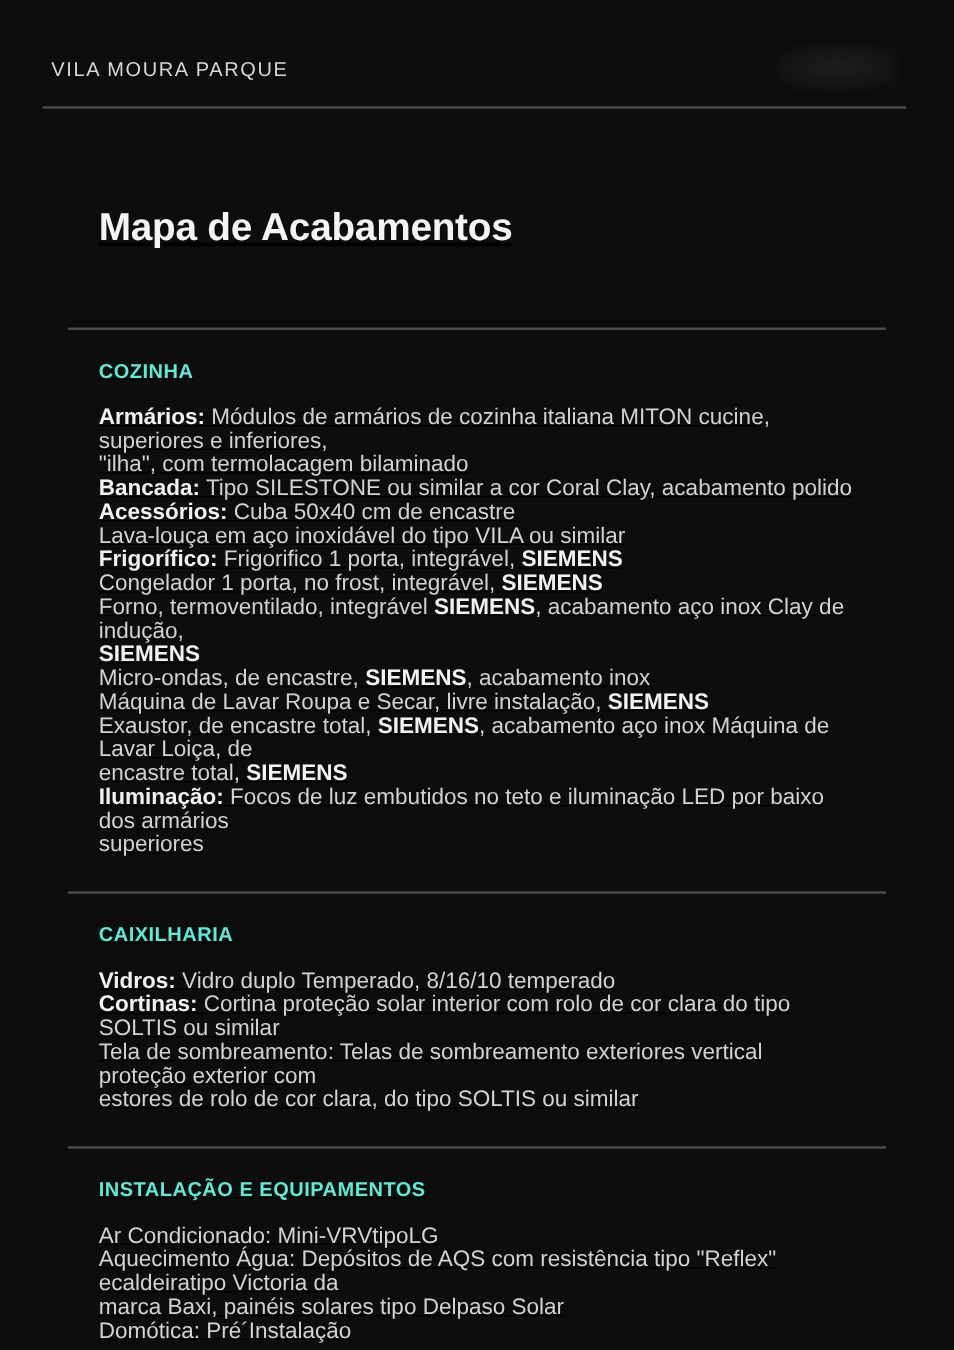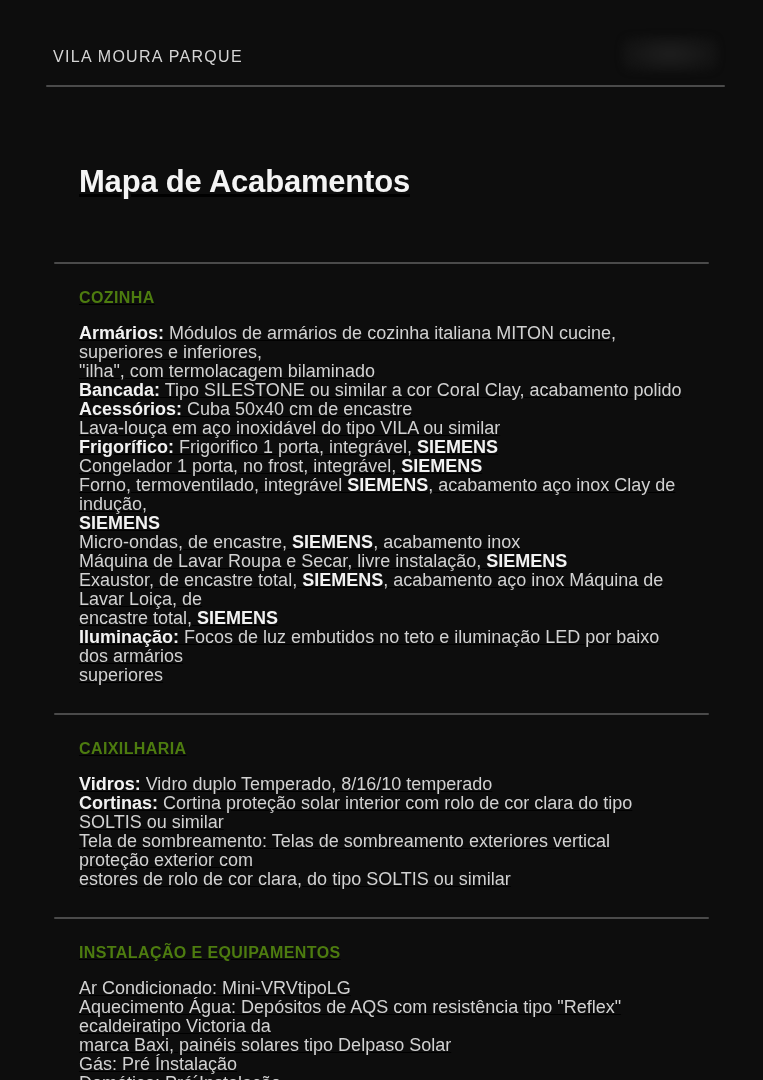--- a/index.html
+++ b/index.html
@@ -11,21 +11,21 @@
     position: relative;
     width: 763px;
     height: 1080px;
     margin: 0 auto;
     background: #0d0d0d;
     font-family: "Liberation Sans", "DejaVu Sans", sans-serif;
     overflow: hidden;
     -webkit-font-smoothing: antialiased;
   }
   .header {
-    padding: 46px 38px 0 46px;
+    padding: 46px 38px 0 34px;
     position: relative;
   }
   .brand {
     margin-left: 7px;
     font-size: 16px;
     line-height: 22px;
     letter-spacing: 1.3px;
     color: #d6d6d6;
     font-weight: 400;
   }
@@ -61,21 +61,21 @@
     height: 2px;
     background: #4a4a4a;
     border-radius: 2px;
   }
   .section-heading {
     margin: 24px 25px 16px 25px;
     font-size: 16px;
     line-height: 20px;
     font-weight: 700;
     letter-spacing: 0.4px;
-    color: #4d7c0f;
+    color: #5eead4;
   }
   .section-body {
     margin: 0 25px 28px 25px;
     font-size: 18px;
     line-height: 19px;
     color: #d2d2d2;
     font-weight: 400;
   }
   .section-body b {
     color: #f2f2f2;
@@ -121,19 +121,18 @@
             <div><b>Cortinas:</b><span> Cortina proteção solar interior com rolo de cor clara do tipo SOLTIS ou similar</span></div>
             <div><span>Tela de sombreamento: Telas de sombreamento exteriores vertical proteção exterior com</span><br><span>estores de rolo de cor clara, do tipo SOLTIS ou similar</span></div>
           </div>
         </section>
         <section>
           <div class="rule"></div>
           <h2 class="section-heading">INSTALAÇÃO E EQUIPAMENTOS</h2>
           <div class="section-body">
             <div><span>Ar Condicionado: Mini-VRVtipoLG</span></div>
             <div><span>Aquecimento Água: Depósitos de AQS com resistência tipo "Reflex" ecaldeiratipo Victoria da</span><br><span>marca Baxi, painéis solares tipo Delpaso Solar</span></div>
-            <div><span>Gás: Pré Ínstalação</span></div>
             <div><span>Domótica: Pré´Instalação</span></div>
           </div>
         </section>
       </div>
   </div>
 </div>
 
 </body></html>

